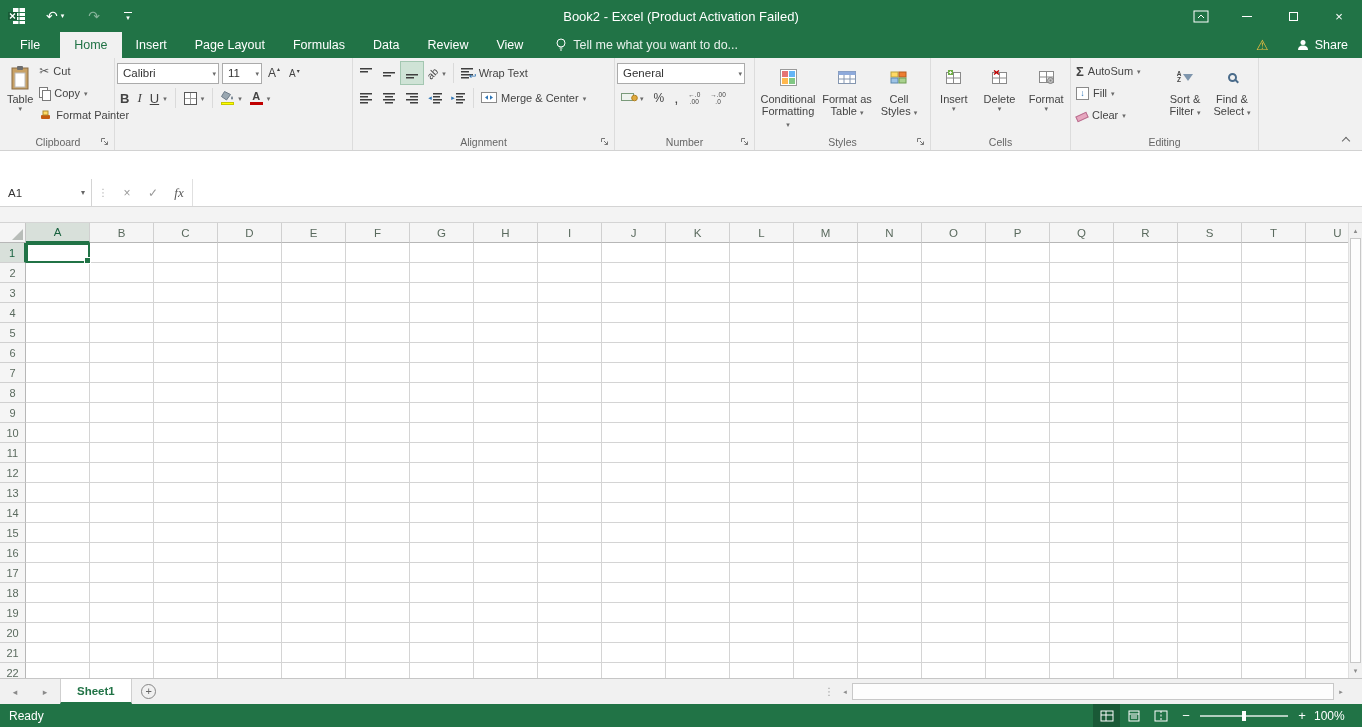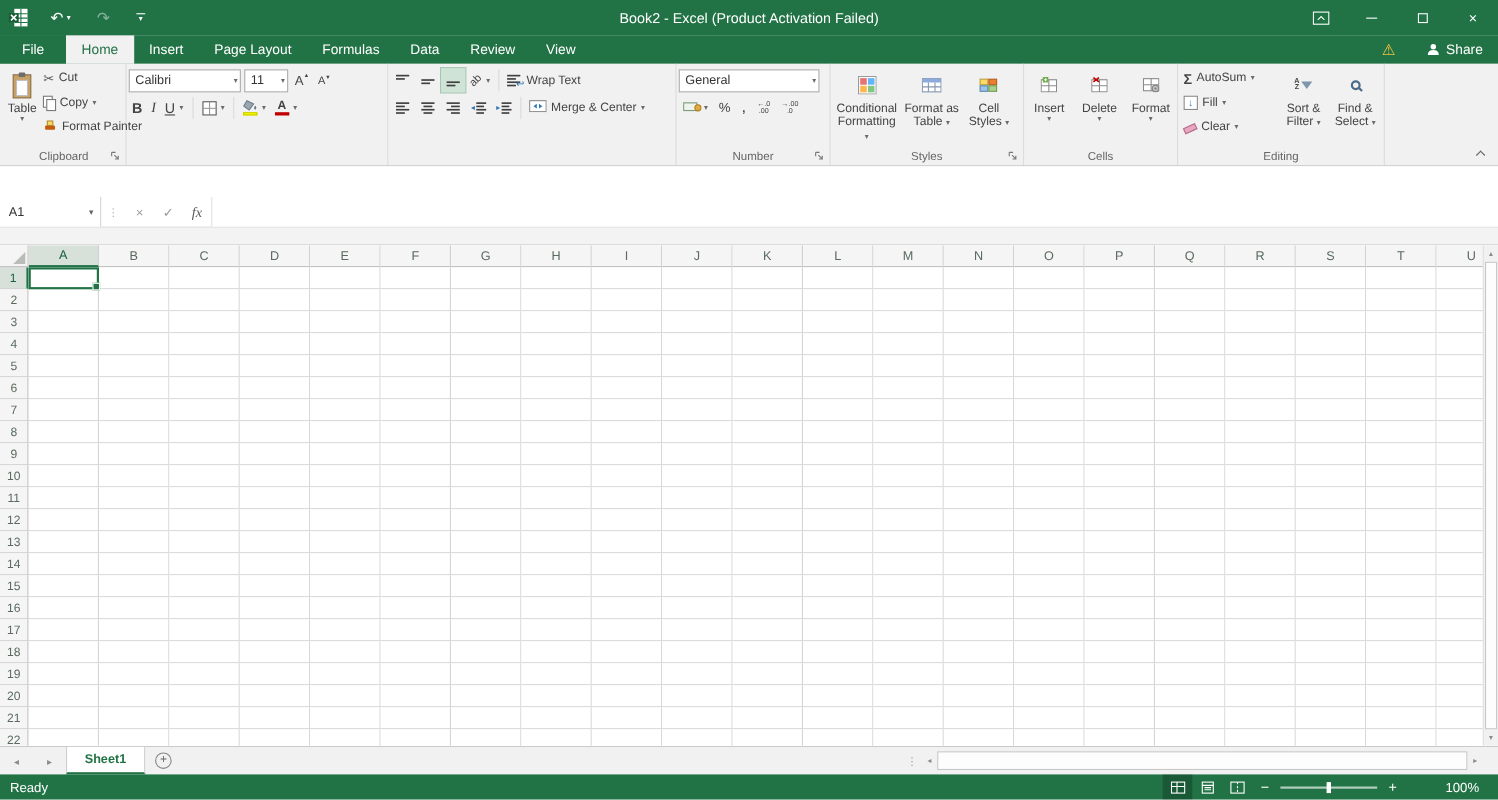--- a/index.html
+++ b/index.html
@@ -160,21 +160,21 @@
   
   .statusbar{height:23px;background:#217346;color:#fff;display:flex;align-items:center;font-size:12px;flex:0 0 23px;}
   .sb-mode{padding-left:9px;}
   .sb-right{margin-left:auto;display:flex;align-items:center;height:100%;}
   .view-btn{width:27px;height:100%;display:flex;align-items:center;justify-content:center;}
   .view-btn.active{background:rgba(0,0,0,0.22);}
   .zoom-btn{width:24px;height:100%;display:flex;align-items:center;justify-content:center;font-size:13px;}
   .zoom-track{width:88px;height:2px;background:rgba(255,255,255,0.65);position:relative;margin:0 2px;}
   .zoom-notch{position:absolute;left:50%;top:-2px;width:1px;height:6px;background:rgba(255,255,255,0.8);}
   .zoom-thumb{position:absolute;left:50%;top:-4px;transform:translateX(-50%);width:4px;height:10px;background:#fff;}
-  .zoom-label{width:48px;padding-right:25px;margin-left:36px;}
+  .zoom-label{width:48px;padding-right:25px;}
 </style>
 </head>
 <body>
 
 <div class="app">
 
   <div class="titlebar">
     <span class="app-icon">
       <svg width="18" height="18">
           <rect x="5" y="1" width="12" height="16" fill="#ffffff"></rect>
@@ -223,20 +223,28 @@
 
   <div class="tabrow">
     <div class="tab file">File</div>
     <div class="tab active">Home</div>
     <div class="tab">Insert</div>
     <div class="tab">Page Layout</div>
     <div class="tab">Formulas</div>
     <div class="tab">Data</div>
     <div class="tab">Review</div>
     <div class="tab">View</div>
+    <div class="tellme">
+      <svg width="12" height="14">
+          <circle cx="6" cy="5" r="4" fill="none" stroke="#fff"></circle>
+          <line x1="4.5" y1="10" x2="7.5" y2="10" stroke="#fff"></line>
+          <line x1="5" y1="12" x2="7" y2="12" stroke="#fff"></line>
+        </svg>
+      <span>Tell me what you want to do...</span>
+    </div>
     <div class="tab-right">
       <span class="warn-ic">⚠</span>
       <span class="share-btn">
         <svg width="12" height="12">
             <circle cx="6" cy="3.5" r="2.5" fill="#fff"></circle>
             <path d="M1 11 Q1 6.5 6 6.5 Q11 6.5 11 11 Z" fill="#fff"></path>
           </svg>
         <span>Share</span>
       </span>
     </div>
@@ -397,20 +405,29 @@
           <span class="sbtn">
               <span><svg width="16" height="11">
                   <rect x="0.5" y="0.5" width="15" height="10" fill="#fff" stroke="#8a8a8a"></rect>
                   <path d="M4 5.5 l3 -2.2 v4.4 Z" fill="#2e75b6"></path>
                   <path d="M12 5.5 l-3 -2.2 v4.4 Z" fill="#2e75b6"></path>
                 </svg></span>
               <span>Merge &amp; Center</span>
               <span class="caret">▾</span>
             </span>
         </div>
+      </div>
+      <div class="rg-footer">
+          <span>Alignment</span>
+        <span class="launcher">
+            <svg width="9" height="9">
+              <path d="M1.5 1.5 H5 M1.5 1.5 V5" stroke="#777" fill="none"></path>
+              <path d="M4 4 L7.5 7.5 M7.5 4.5 V7.5 H4.5" stroke="#777" fill="none"></path>
+            </svg>
+          </span>
       </div>
     </div>
 
     <div class="rgroup" style="width:140px;">
       <div class="rg-content" style="flex-direction:column;">
         <div class="srow" style="margin-top:2px;">
           <div class="combo" style="width:128px;">
               <span class="cv">General</span>
               <span class="caret">▾</span>
             </div>

